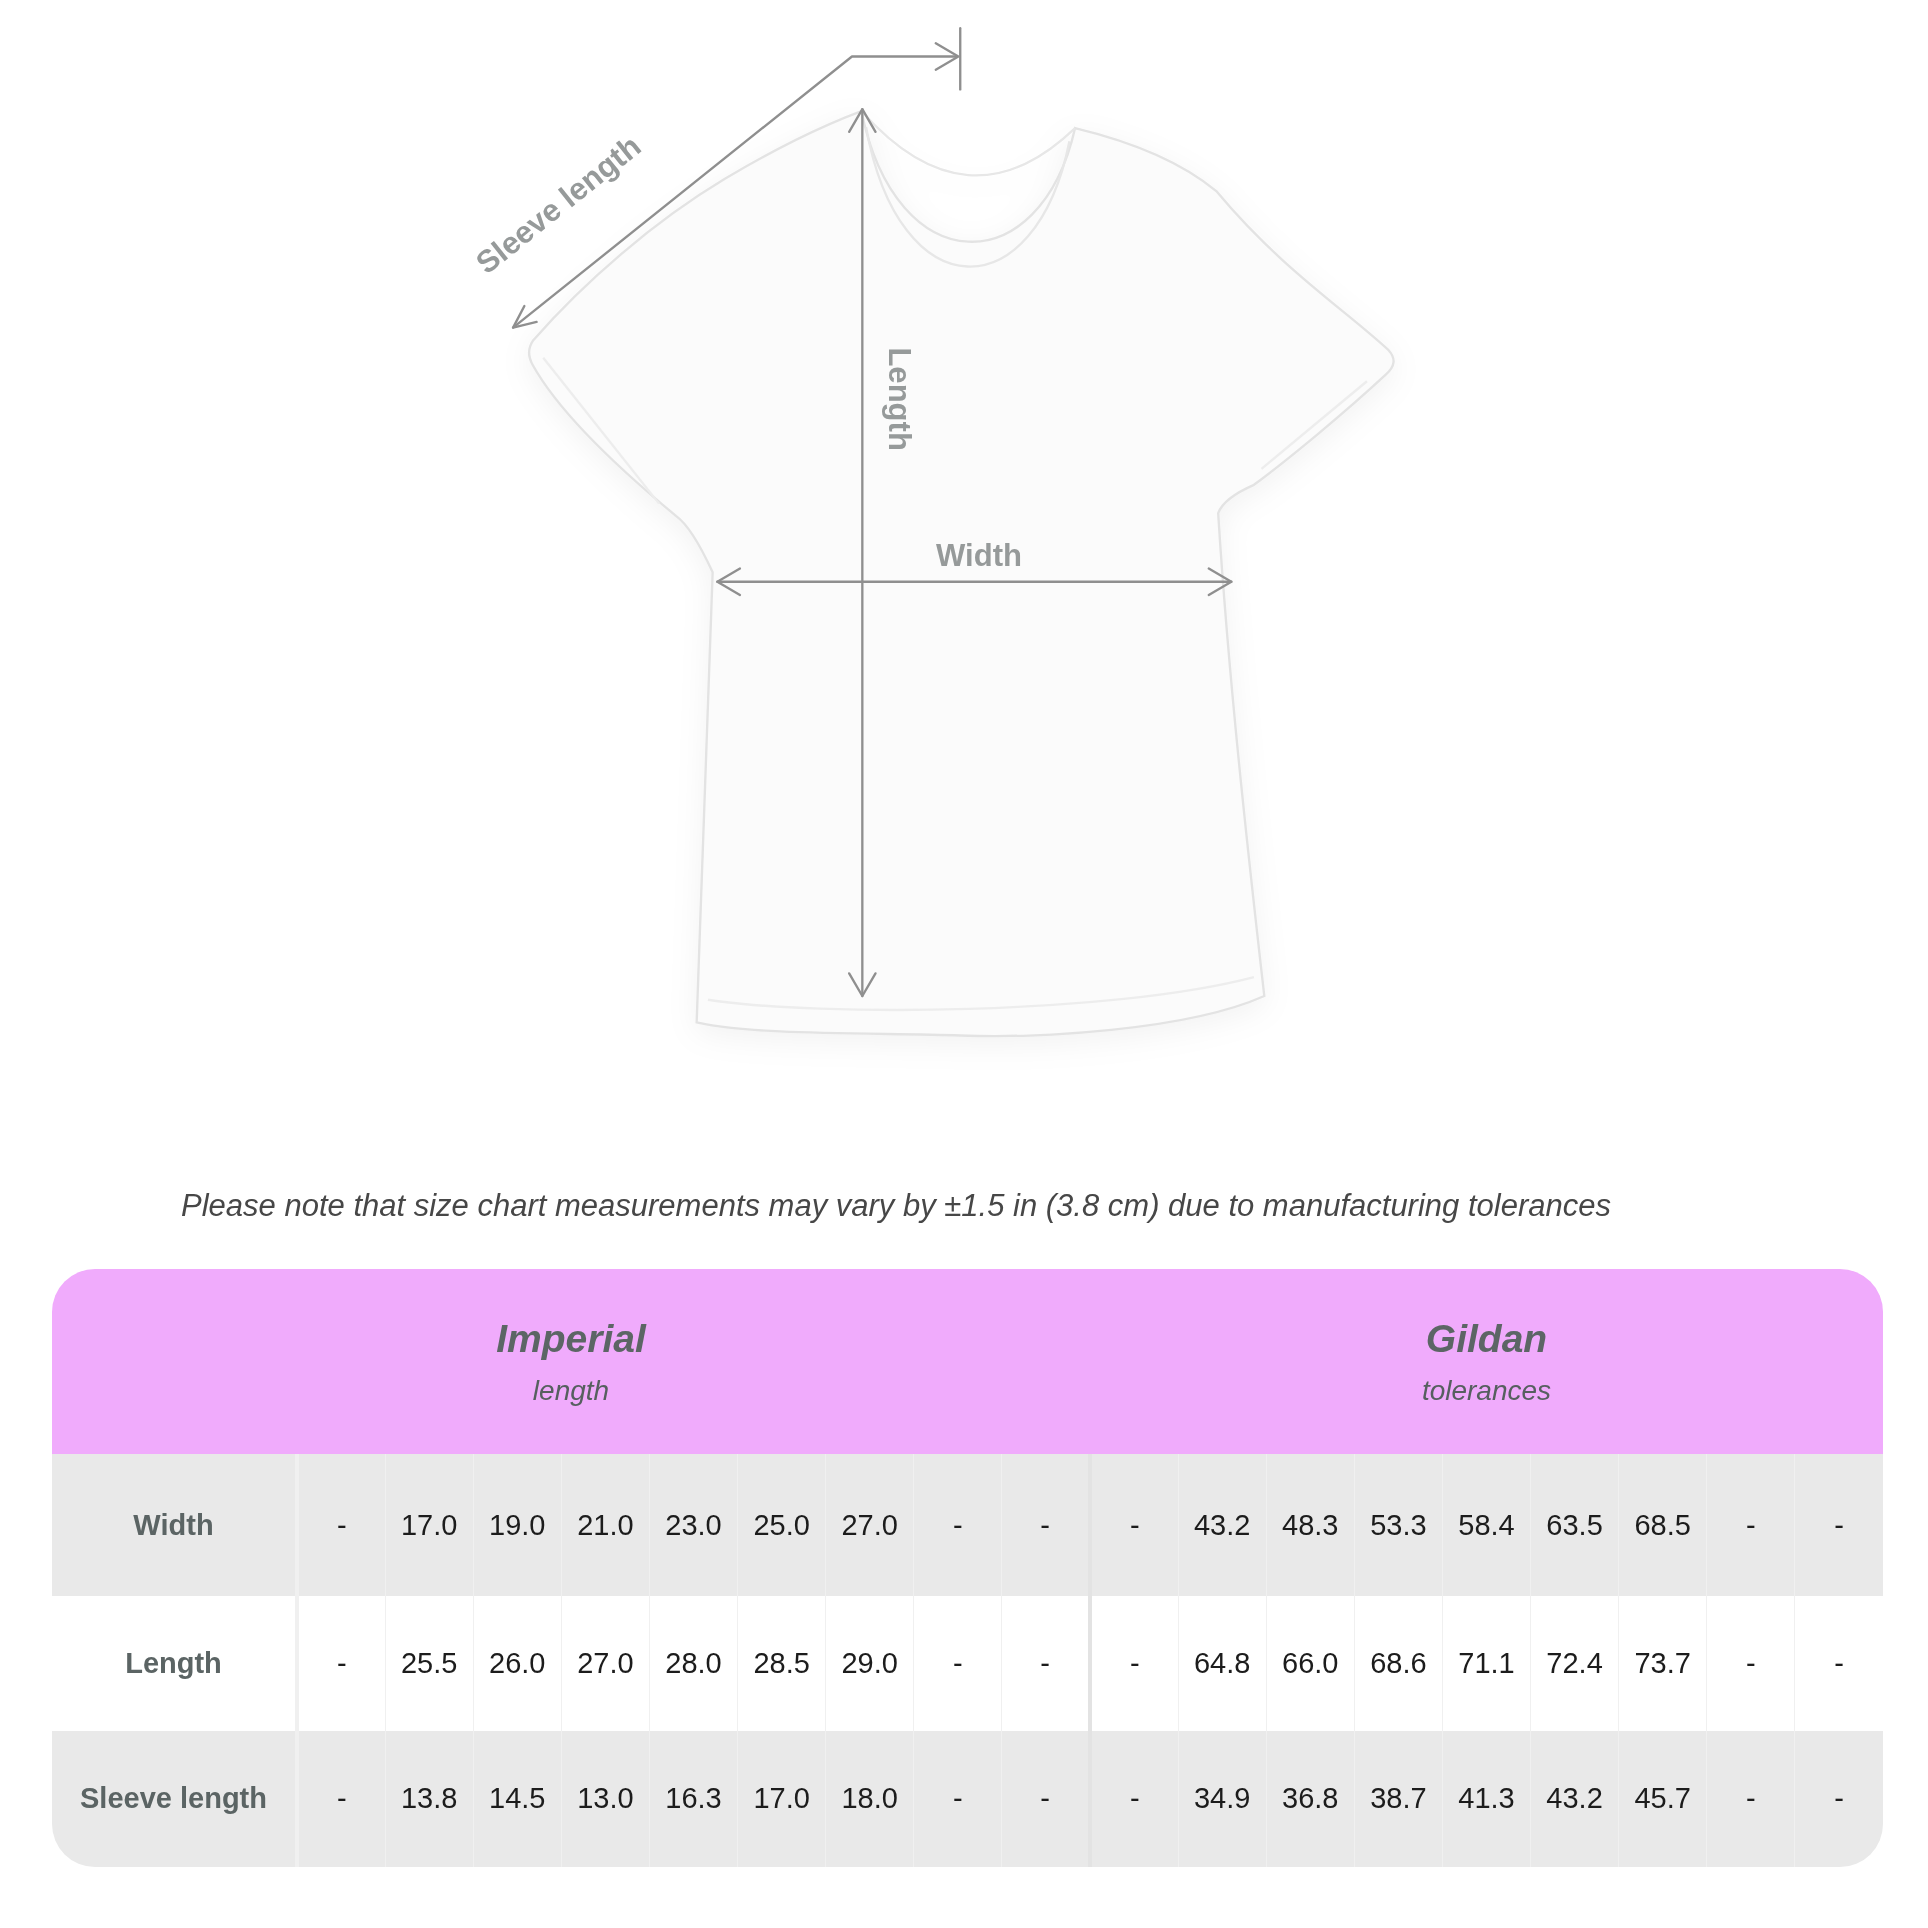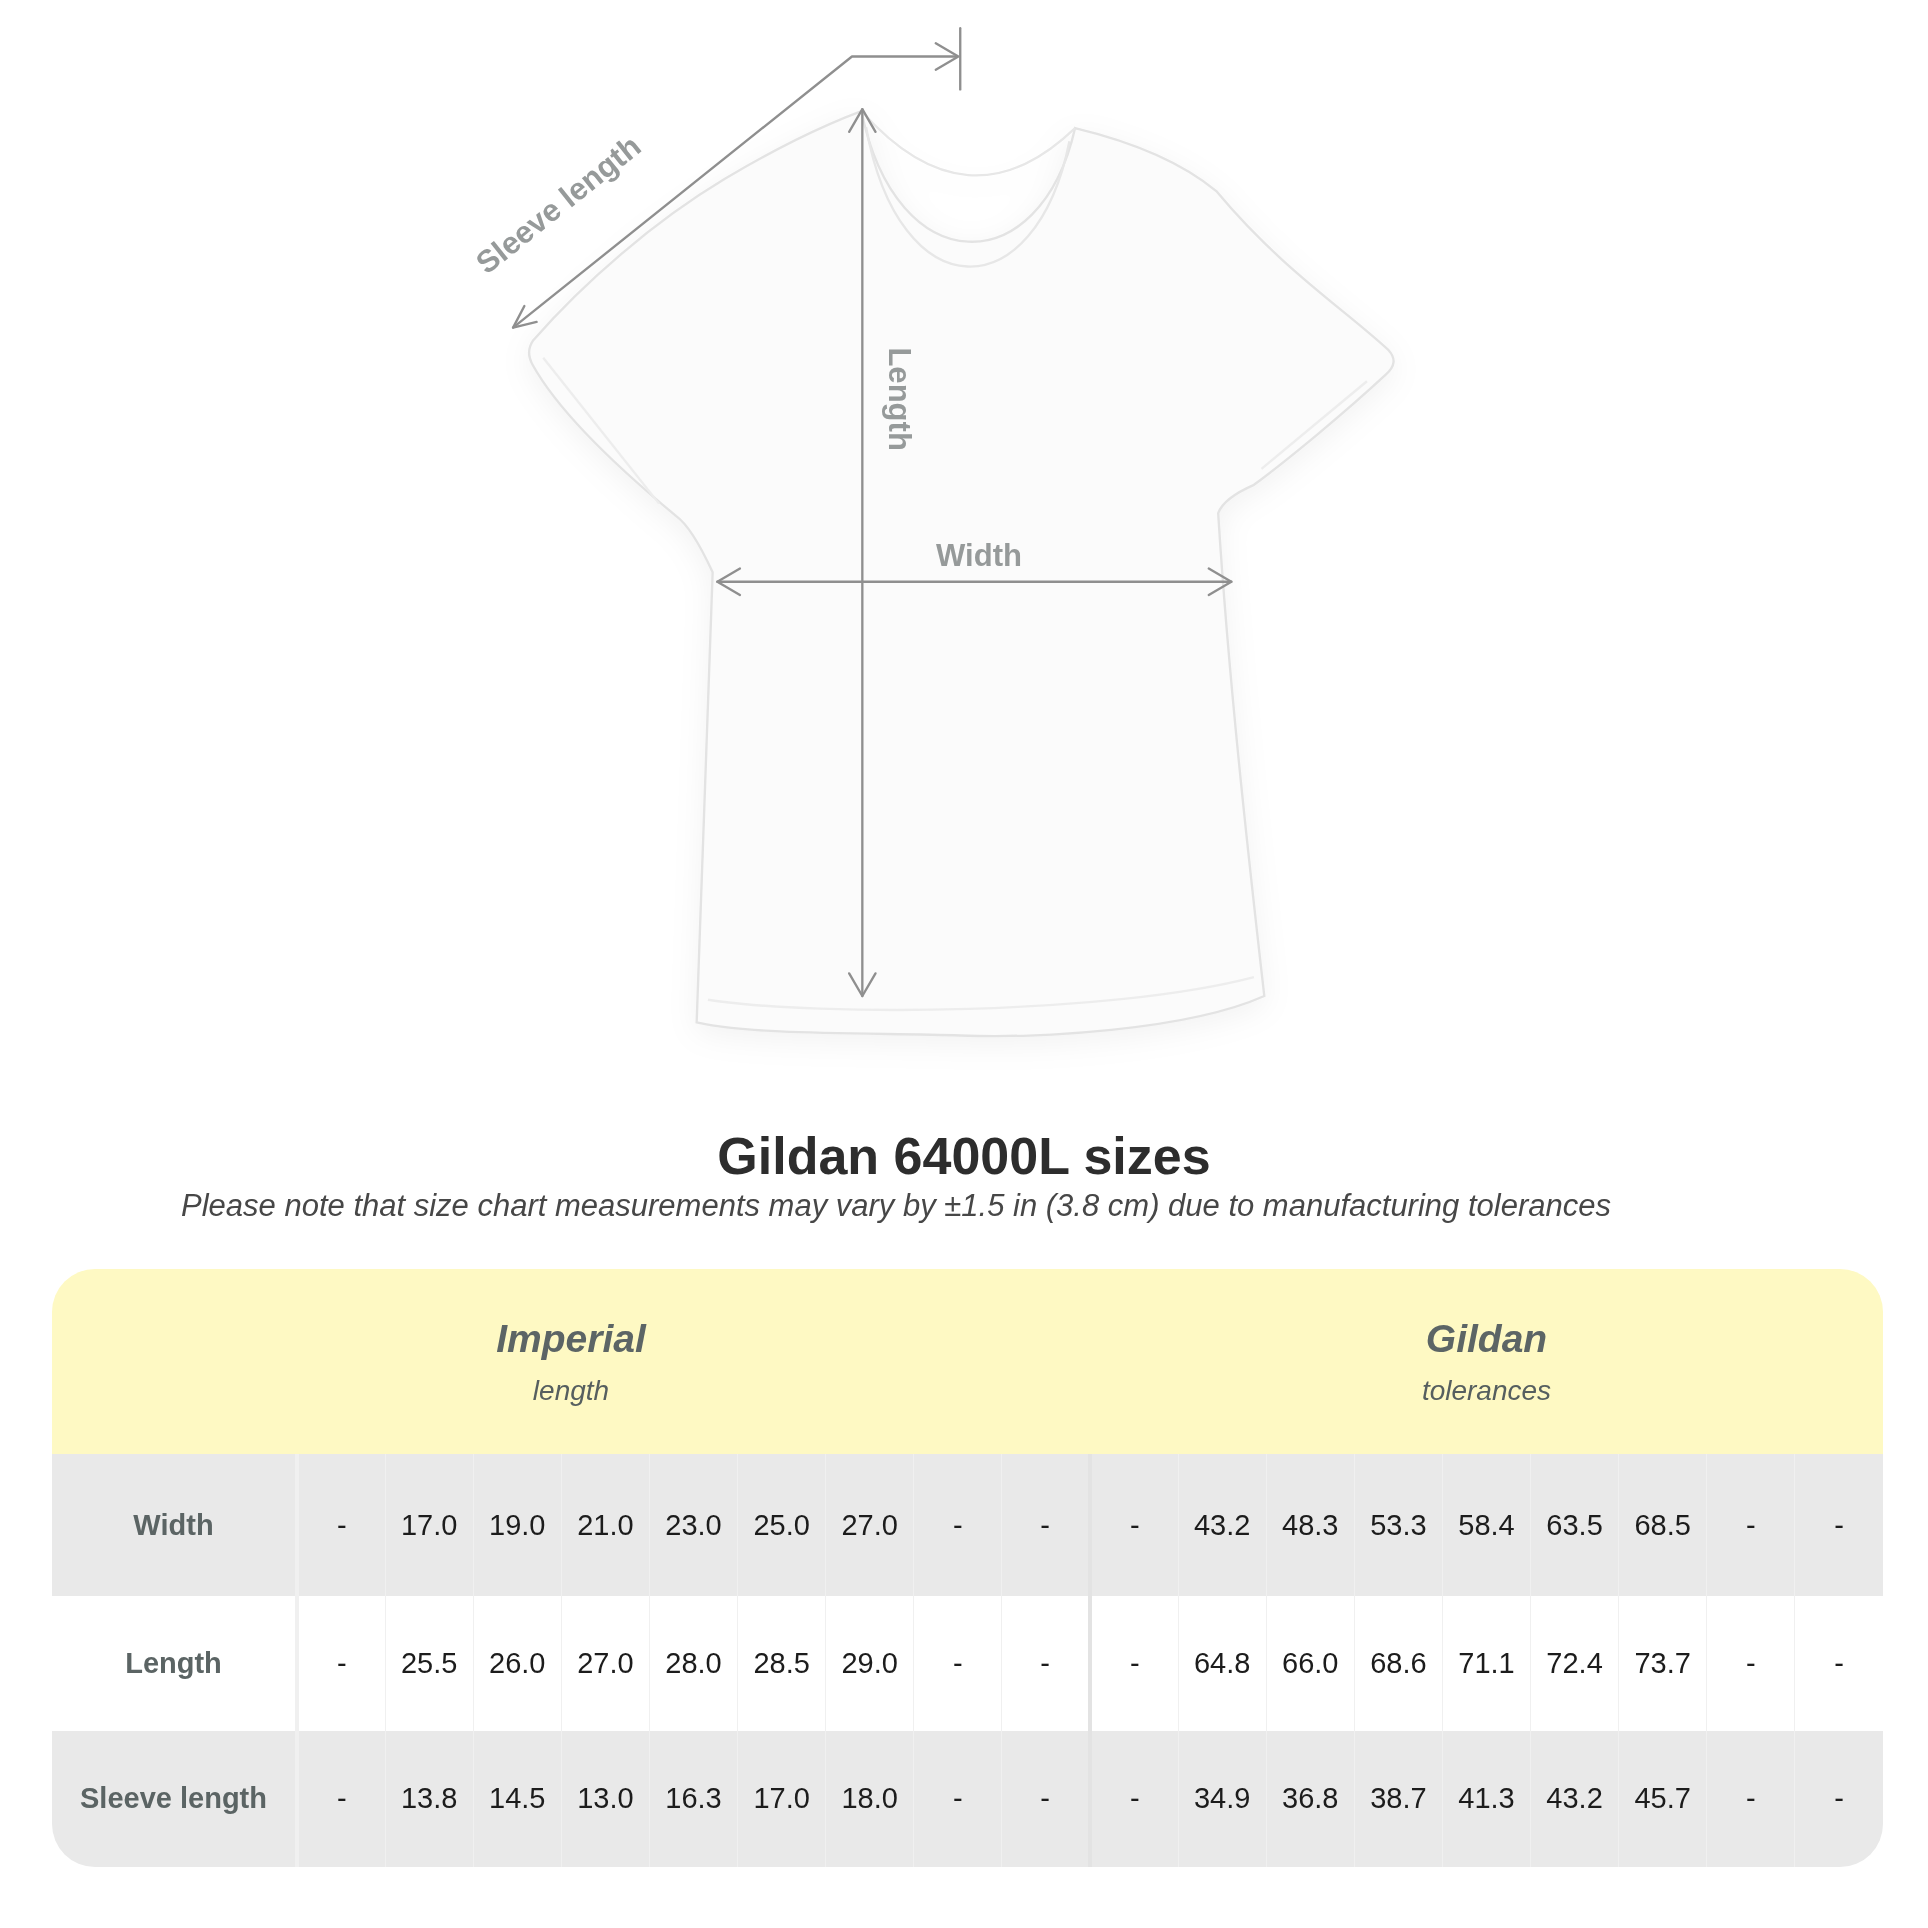--- a/index.html
+++ b/index.html
@@ -20,21 +20,21 @@
     font-size:52px;font-weight:700;color:#2d2d2d;}
   .tolerance-note{position:absolute;left:0;top:1188px;width:1792px;text-align:center;
     font-size:31px;font-style:italic;color:#474747;}
 
   
   .table-wrap{position:absolute;left:52px;top:1269px;width:1831px;height:598px;
     border-radius:43px;overflow:hidden;}
   table.size-chart{width:100%;height:100%;border-collapse:collapse;table-layout:fixed;}
   table.size-chart td,table.size-chart th{padding:0;margin:0;vertical-align:middle;
     text-align:center;}
-  tr.gh-row{height:151px;background:#fef9c3;}
+  tr.gh-row{height:151px;background:#f0abfc;}
   tr.ch-row{height:111px;background:#ffffff;}
   tr.r1{height:115px;background:#e9e9e9;}
   tr.r2{height:110px;background:#ffffff;}
   tr.r3{height:111px;background:#e9e9e9;}
   .gh-name{font-style:italic;font-weight:700;font-size:39px;color:#5c6565;}
   .gh-unit{font-style:italic;font-weight:400;font-size:28px;color:#565f5f;margin-top:14px;}
   th.gh-imp{padding-left:52px;}
   th.gh-met{padding-right:52px;}
   .ch{font-weight:700;font-size:29px;color:#4d5757;}
   .rl{font-weight:700;font-size:29px;color:#5b6464;}
@@ -95,21 +95,20 @@
     <text class="dim-label" x="944" y="424" text-anchor="middle" transform="rotate(90 944 424)">Length</text>
 
     <g>
       <line class="dim" x1="762" y1="618" x2="1308" y2="618"></line>
       <polyline class="dim" points="786,604 762,618 786,632"></polyline>
       <polyline class="dim" points="1284,604 1308,618 1284,632"></polyline>
     </g>
     <text class="dim-label" x="1040" y="601" text-anchor="middle">Width</text>
   </svg>
 
-  <div class="page-title">Gildan 64000L sizes</div>
   <div class="tolerance-note">Please note that size chart measurements may vary by ±1.5 in (3.8 cm) due to manufacturing tolerances</div>
 
   <div class="table-wrap">
     <table class="size-chart">
       <colgroup>
         <col style="width:245px">
         <col>
           <col>
           <col>
           <col>

